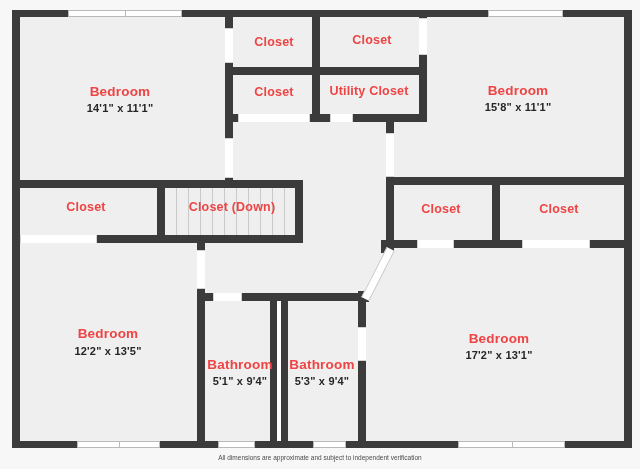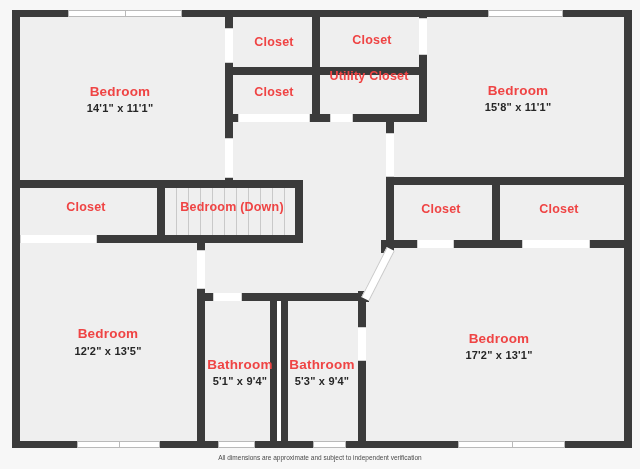--- a/index.html
+++ b/index.html
@@ -104,27 +104,27 @@
   <div class="wall" style="left:381px;top:240px;width:13px;height:13px;"></div>
   <div class="wall" style="left:358px;top:291px;width:11px;height:11px;"></div>
   <div class="diag-open"></div>
 
   <div class="lbl room-name" style="left:120px;top:92px;">Bedroom</div>
   <div class="lbl room-dims" style="left:120px;top:108px;">14'1" x 11'1"</div>
 
   <div class="lbl closet-name" style="left:274px;top:42px;">Closet</div>
   <div class="lbl closet-name" style="left:372px;top:40px;">Closet</div>
   <div class="lbl closet-name" style="left:274px;top:92px;">Closet</div>
-  <div class="lbl closet-name" style="left:369px;top:76px;">Utility Closet</div>
+  <div class="lbl closet-name" style="left:369px;top:91px;">Utility Closet</div>
 
   <div class="lbl room-name" style="left:518px;top:91px;">Bedroom</div>
   <div class="lbl room-dims" style="left:518px;top:107px;">15'8" x 11'1"</div>
 
   <div class="lbl closet-name" style="left:86px;top:207px;">Closet</div>
-  <div class="lbl closet-name" style="left:232px;top:207px;">Bedroom (Down)</div>
+  <div class="lbl closet-name" style="left:232px;top:207px;">Closet (Down)</div>
   <div class="lbl closet-name" style="left:441px;top:209px;">Closet</div>
   <div class="lbl closet-name" style="left:559px;top:209px;">Closet</div>
 
   <div class="lbl room-name" style="left:108px;top:334px;">Bedroom</div>
   <div class="lbl room-dims" style="left:108px;top:351px;">12'2" x 13'5"</div>
 
   <div class="lbl room-name" style="left:240px;top:365px;">Bathroom</div>
   <div class="lbl room-dims" style="left:240px;top:381px;">5'1" x 9'4"</div>
 
   <div class="lbl room-name" style="left:322px;top:365px;">Bathroom</div>

